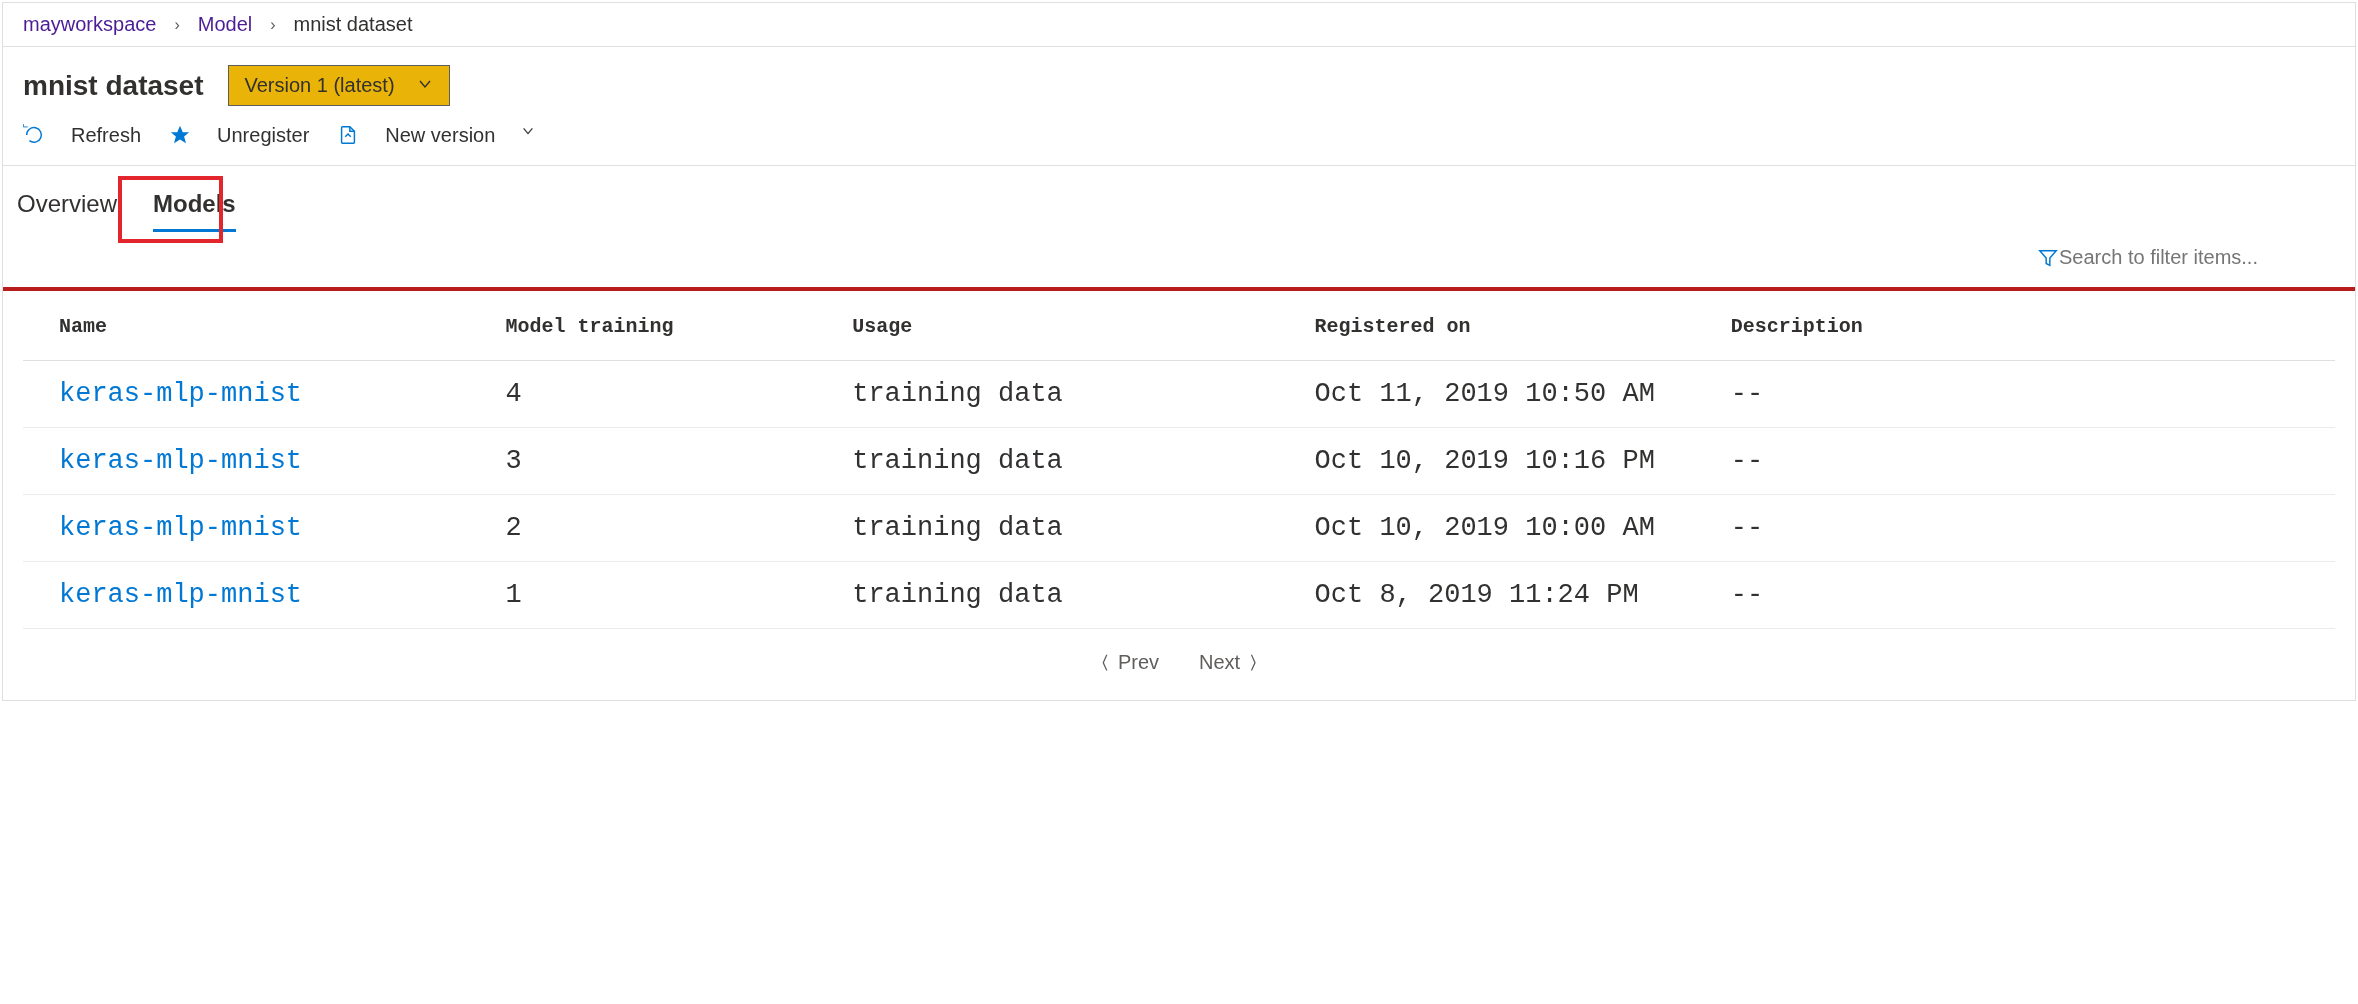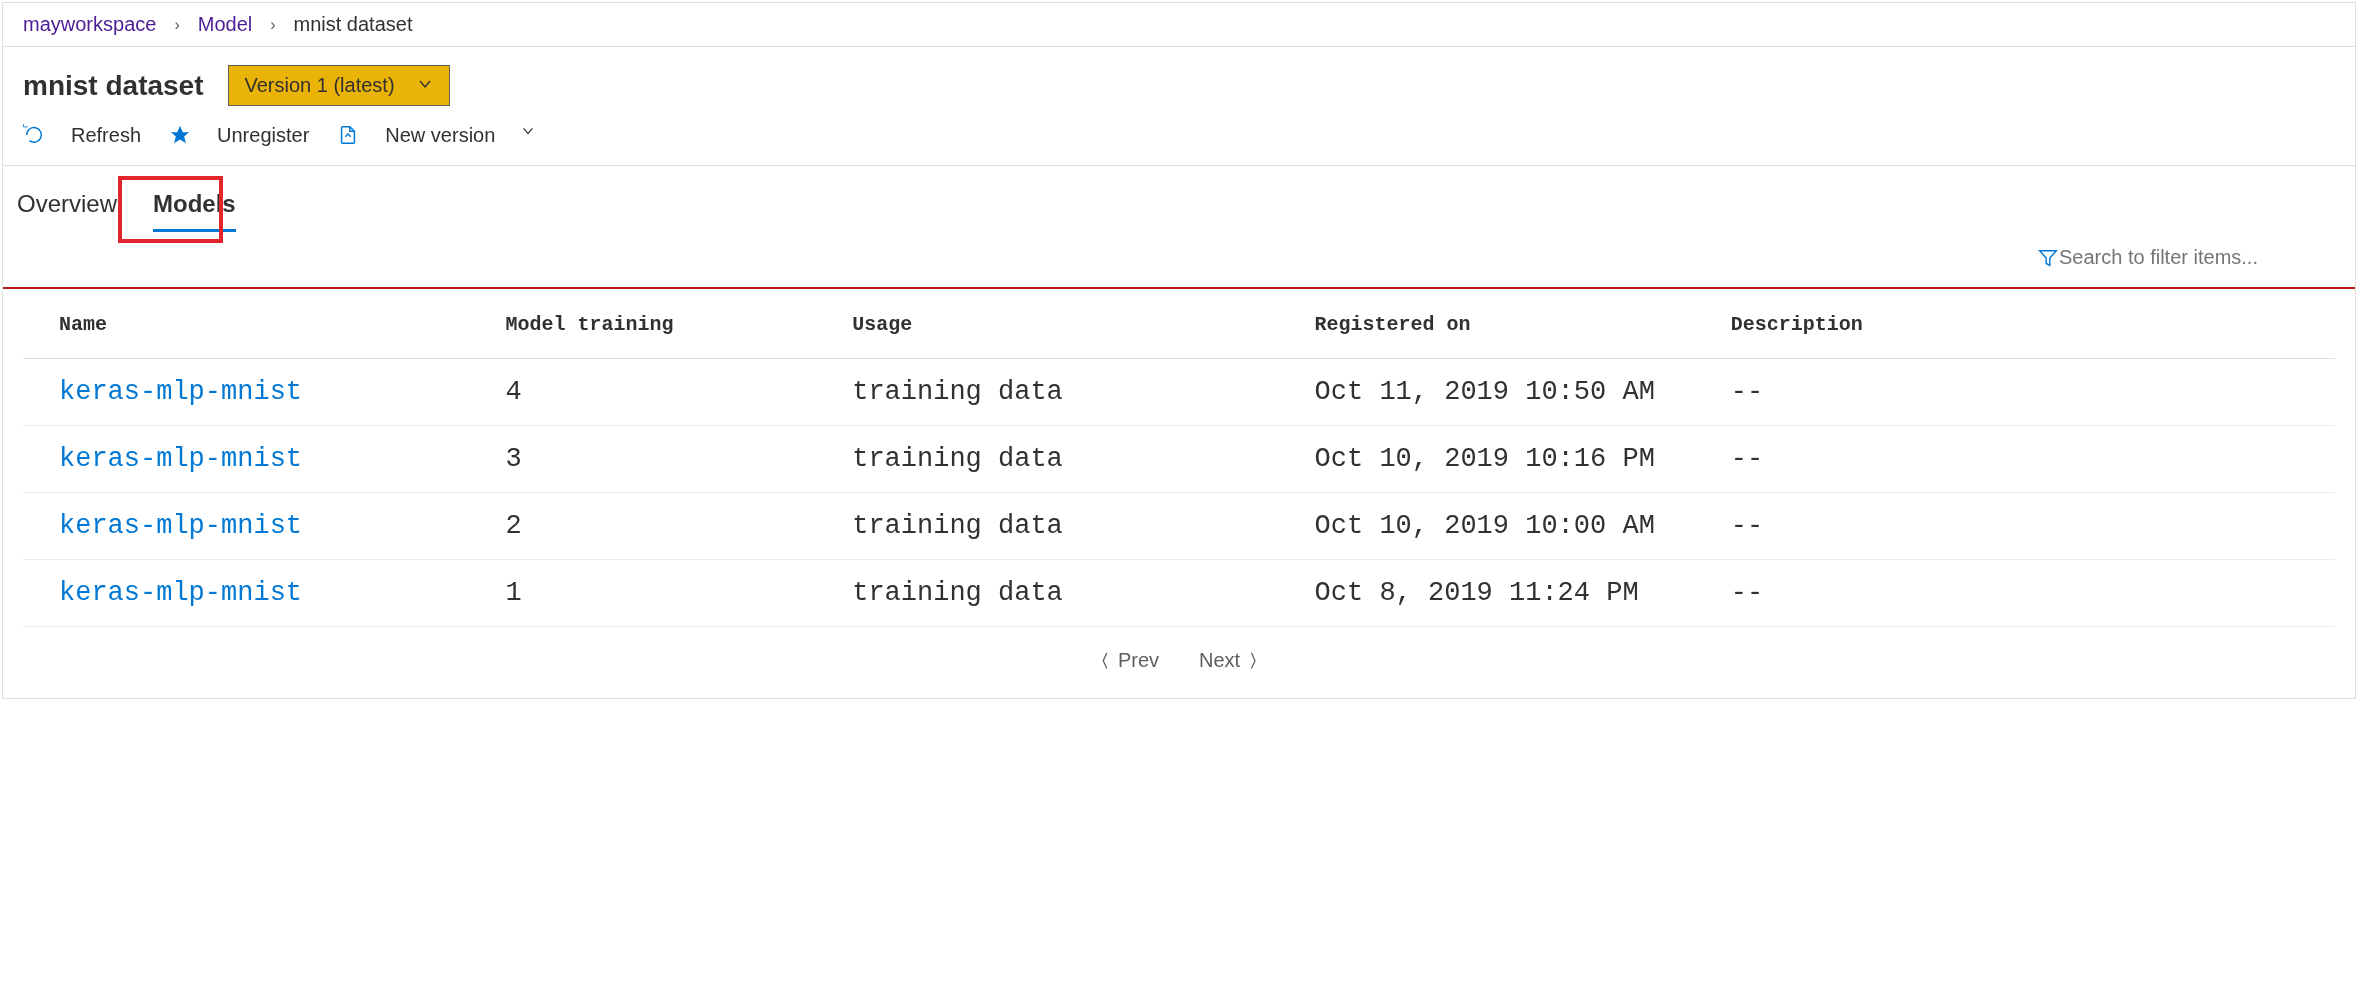--- a/index.html
+++ b/index.html
@@ -92,21 +92,21 @@
     pointer-events: none;
   }
   .tabs-outer { position: relative; }
 
   
   .filter-row {
     display: flex;
     justify-content: flex-end;
     align-items: center;
     padding: 14px 36px 18px 20px;
-    border-bottom: 2px solid #b91c1c;
+    border-bottom: 4px solid #b91c1c;
   }
   .filter-row .funnel { color: #0078d4; display:inline-flex; }
   .filter-row .funnel svg { width: 22px; height: 22px; }
   .filter-input {
     border: none;
     font-size: 20px;
     color: #605e5c;
     outline: none;
     width: 260px;
     font-family: inherit;

